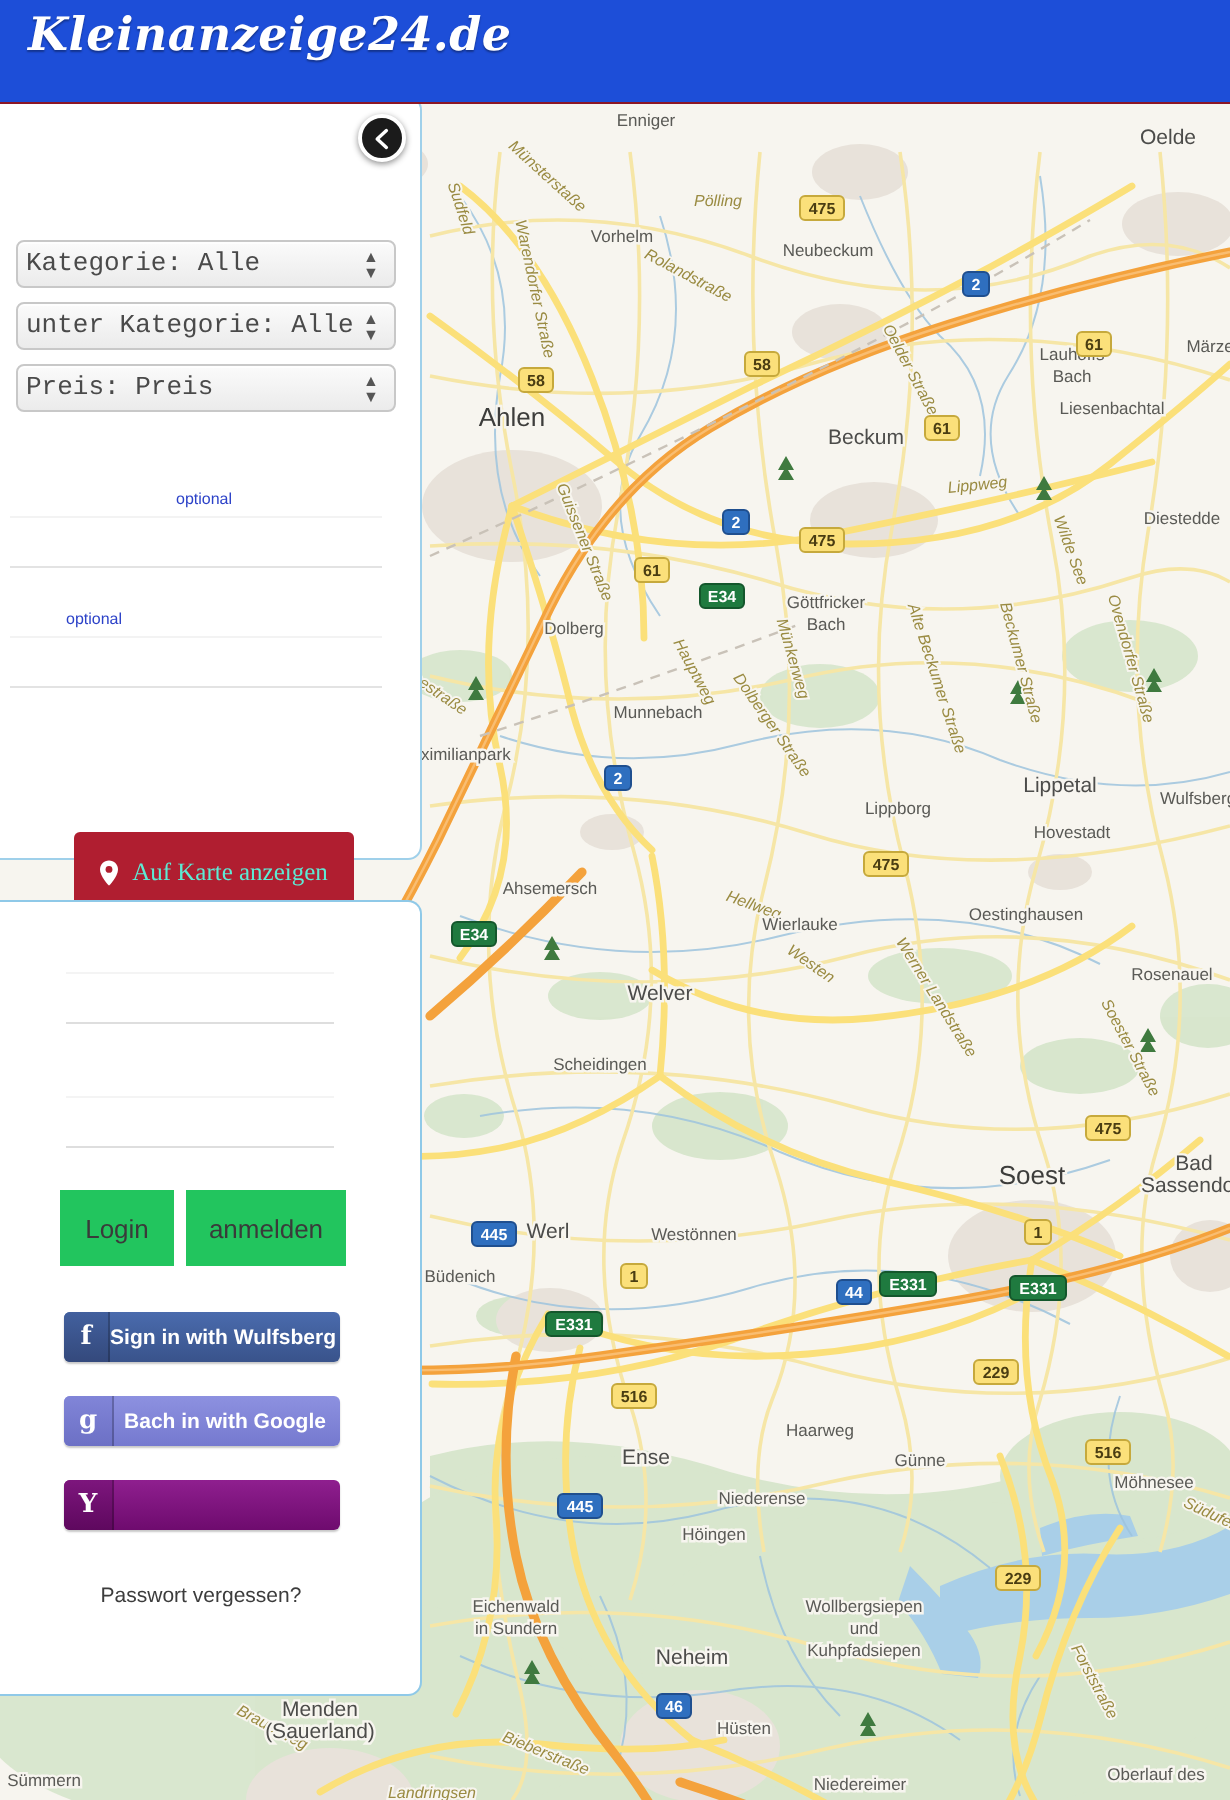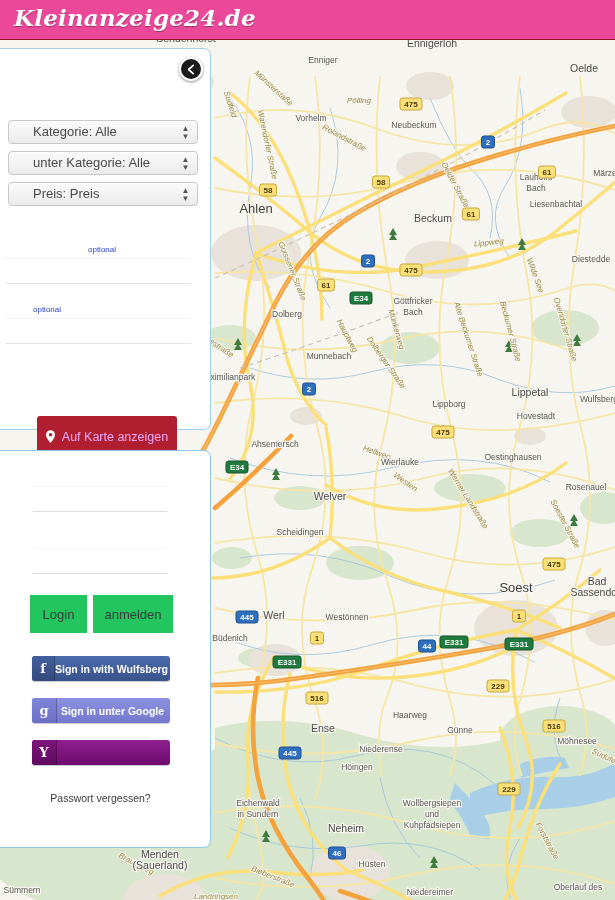--- a/index.html
+++ b/index.html
@@ -23,22 +23,22 @@
     width: 615px; height: 862px;
     background: #f7f5ef;
     overflow: hidden;
   }
   .mapsvg { position: absolute; left: 0; top: 0; }
 
   
   #header {
     position: absolute;
     left: 0; top: 0;
-    width: 615px; height: 40px;
-    background: #ec4899;
+    width: 615px; height: 52px;
+    background: #1d4ed8;
     z-index: 40;
     border-bottom: 1px solid #8c1726;
   }
   #brand {
     position: absolute;
     left: 14px; top: 4px;
     color: #ffffff;
     font-family: "DejaVu Serif", serif;
     font-style: italic;
     font-weight: bold;
@@ -63,24 +63,25 @@
     position: absolute;
     left: 13px;
     width: 190px; height: 24px;
     background: linear-gradient(#fbfbfb, #ebebeb);
     border: 1px solid #c8c8c8;
     border-radius: 4px;
     box-shadow: 0 1px 0 rgba(255,255,255,.8) inset;
   }
   .select-row .lbl {
     position: absolute;
-    left: 24px; top: 3px;
+    left: 4px; top: 3px;
     font-size: 13px;
     color: #4a4a4a;
     white-space: nowrap;
+    font-family: Liberation Mono, monospace;
   }
   .stepper {
     position: absolute;
     right: 7px; top: 4px;
     width: 9px; height: 16px;
     color: #555;
     font-size: 8px;
     line-height: 8px;
     text-align: center;
   }
@@ -111,23 +112,23 @@
     font-family: "Liberation Sans", sans-serif;
   }
 
   #map-btn {
     position: absolute;
     left: 42px; top: 367px;
     width: 140px; height: 41px;
     background: #b01e30;
     border: none;
     border-radius: 3px;
-    color: #f0abfc;
+    color: #5eead4;
     font-size: 12.5px;
-    font-family: Liberation Sans, sans-serif;
+    font-family: Liberation Serif, serif;
     cursor: pointer;
     display: flex;
     align-items: center;
     justify-content: center;
     gap: 7px;
   }
   #map-btn .pin { width: 9px; height: 13px; display: inline-block; }
 
   
   #collapse-btn {
@@ -665,21 +666,21 @@
     <button class="gray-btn" style="left:35px; top:144px; width:57px">Login</button>
     <button class="gray-btn" style="left:98px; top:144px; width:80px">anmelden</button>
 
     <button class="social-btn" id="fb-btn" style="top:205px">
       <span class="ic">f</span>
       <span class="tx">Sign in with Wulfsberg</span>
     </button>
 
     <button class="social-btn" id="gg-btn" style="top:247px">
       <span class="ic">g</span>
-      <span class="tx">Sign in unter Google</span>
+      <span class="tx">Bach in with Google</span>
     </button>
 
     <button class="social-btn" id="yh-btn" style="top:289px">
       <span class="ic">Y</span>
     </button>
 
     <a id="forgot">Passwort vergessen?</a>
   </div>
 
 </div>

